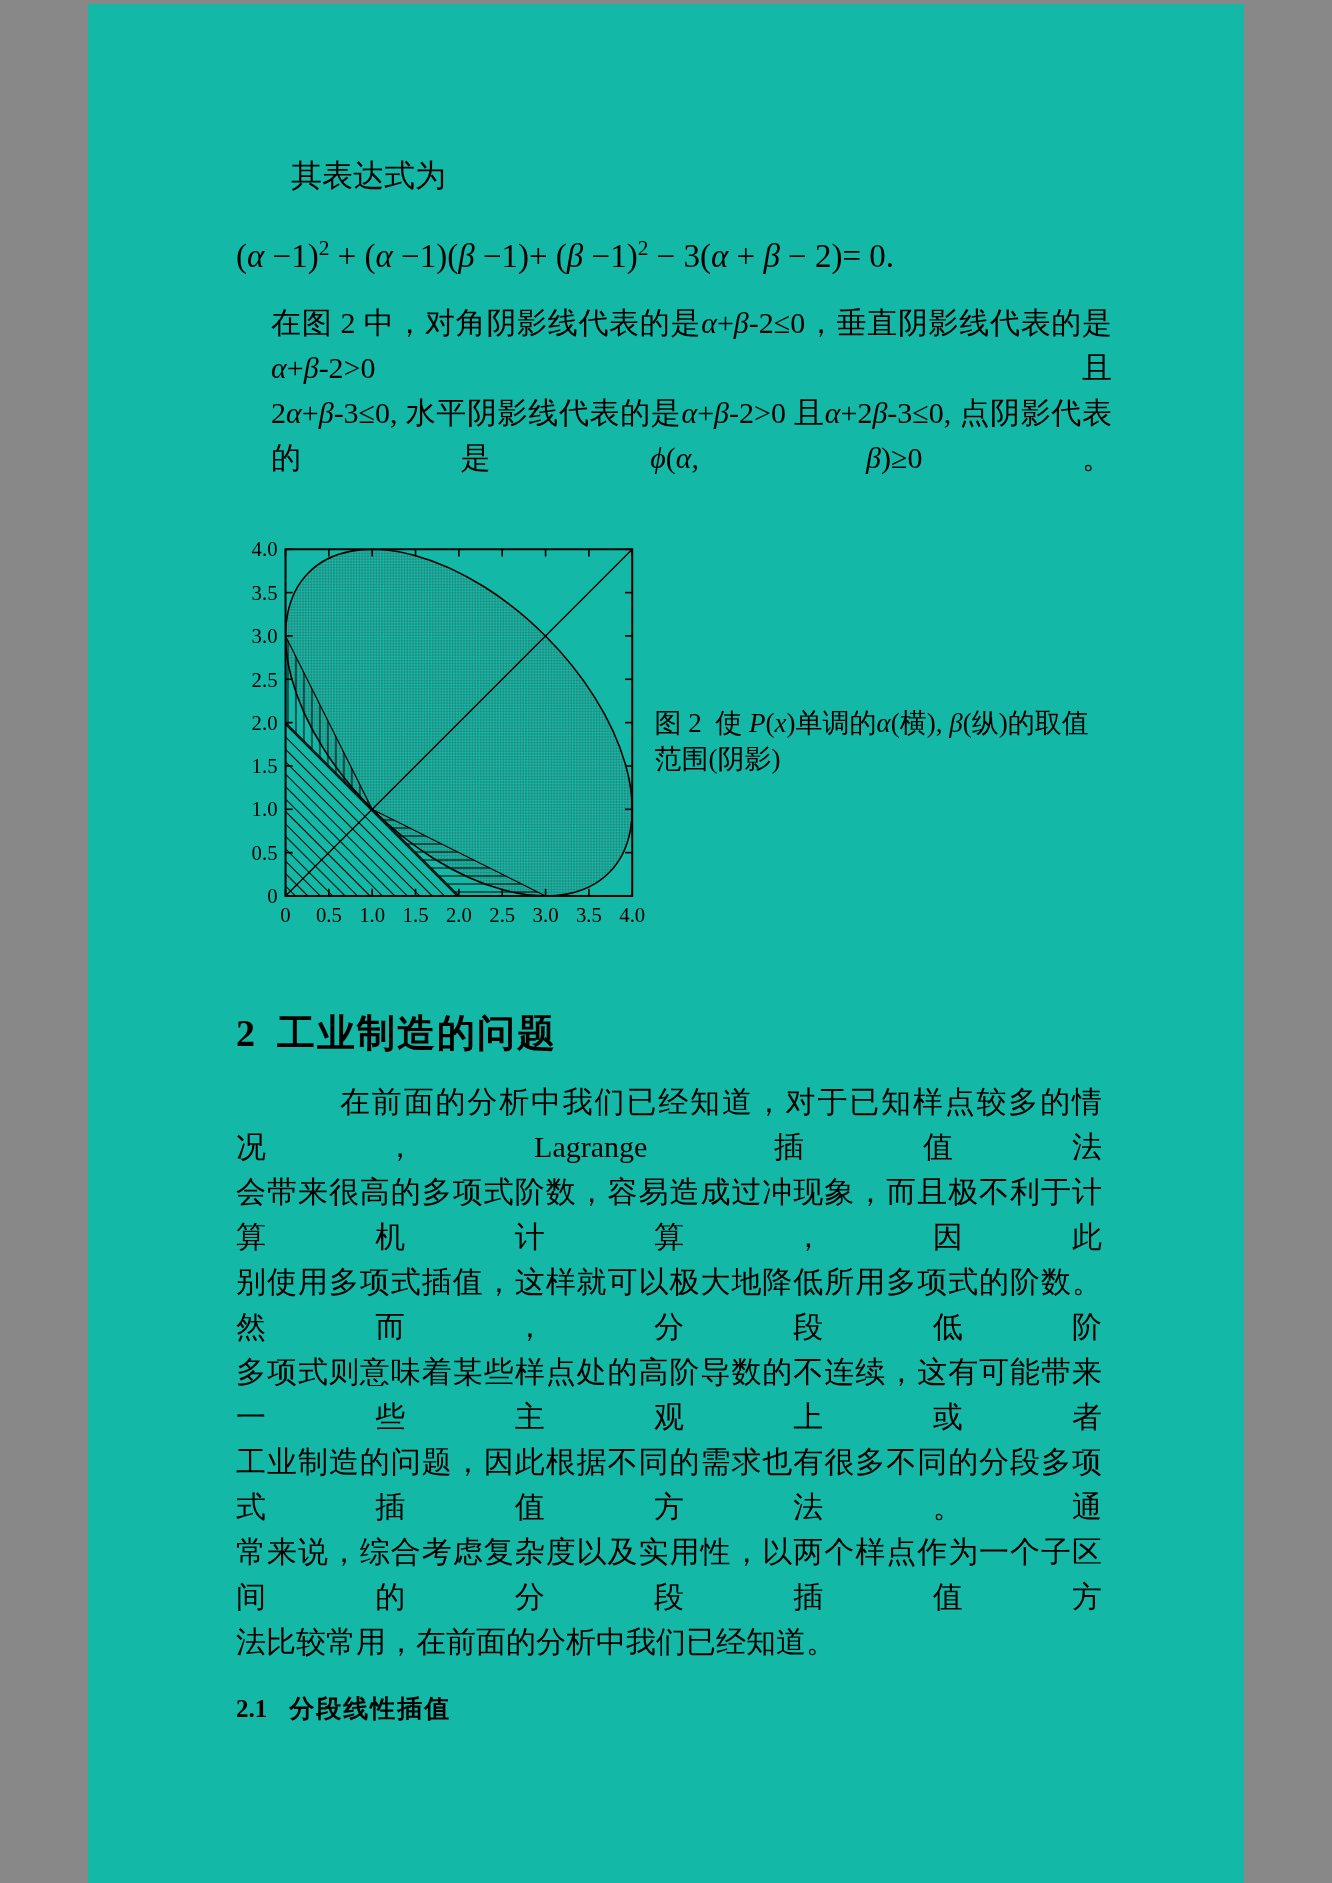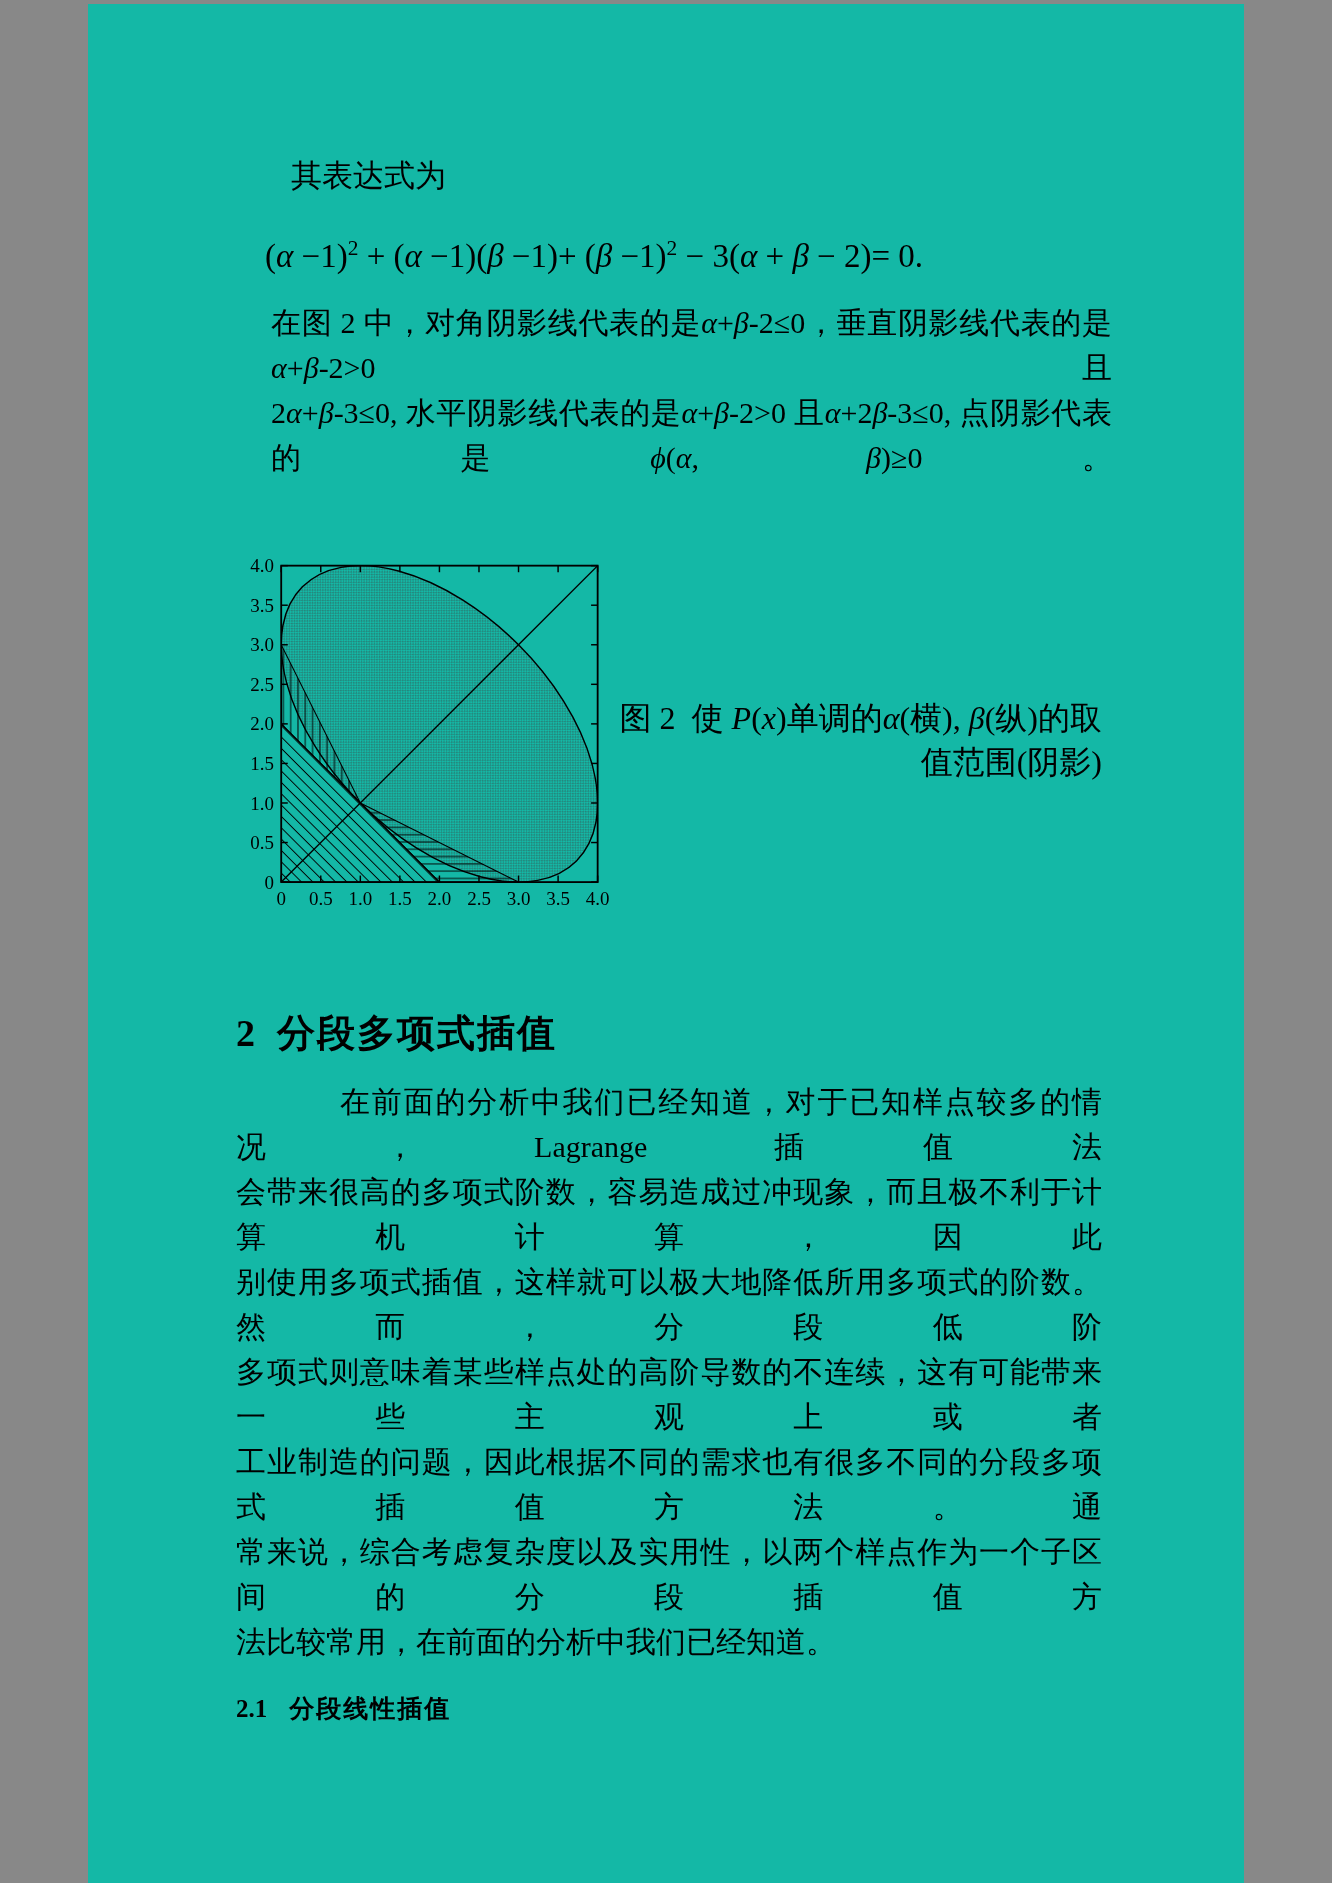--- a/index.html
+++ b/index.html
@@ -2,30 +2,30 @@
 <html lang="zh"><head>
 <meta charset="utf-8">
 <style>
   html,body{margin:0;padding:0;background:#888;}
   .page{
     width:1156px;height:1883px;background:#14b8a6;margin:4px auto;position:relative;
     font-family:"Liberation Serif","DejaVu Serif",serif;color:#000;overflow:hidden;
   }
   .content{padding:152px 142px 0 148px;}
   .intro{font-size:31px;line-height:40px;margin:0 0 0 55px;}
-  .formula-row{text-align:center;font-size:33px;line-height:52px;margin:26px 150px 18px 0;}
+  .formula-row{text-align:left;font-size:33px;line-height:52px;margin:26px 150px 18px 0;}
   .formula-row i{font-family:"Liberation Serif",serif;}
   sup{font-size:65%;}
   .para{margin:0;}
   .bline{font-size:30px;line-height:45px;white-space:normal;}
   .j{text-align:justify;text-align-last:justify;}
   .ind{text-indent:104px;}
   .para1{margin-left:35px;margin-right:-10px;}
   .figure-wrap{display:flex;flex-direction:row;align-items:center;margin-top:16px;}
-  .figcaption{font-size:32px;margin-top:8px;text-align:right;}
+  .figcaption{font-size:27px;margin-top:8px;text-align:left;}
   .h2{font-size:38px;font-weight:bold;margin:30px 0 20px 0;}
   .h3{font-size:25px;font-weight:bold;margin:28px 0 16px 0;}
   .hnum{font-family:"Liberation Serif",serif;margin-right:22px;}
   .htitle{font-family:"Liberation Sans","DejaVu Sans",sans-serif;letter-spacing:2px;}
   svg text{font-family:"Liberation Serif","DejaVu Serif",serif;fill:#000;}
 </style>
 </head>
 <body>
 
 <div class="page">
@@ -131,21 +131,21 @@
           <text x="333.3" y="472">2.5</text>
           <text x="387.5" y="472">3.0</text>
           <text x="441.8" y="472">3.5</text>
           <text x="496" y="472">4.0</text>
         </g>
       </svg>
       <div class="figcaption">图 2&nbsp;&nbsp;使 <i>P</i>(<i>x</i>)单调的<i>α</i>(横), <i>β</i>(纵)的取值范围(阴影)</div>
     </div>
 
     <div class="h2">
-      <span class="hnum">2</span><span class="htitle">分段多项式插值</span>
+      <span class="hnum">2</span><span class="htitle">工业制造的问题</span>
     </div>
 
     <div class="para">
       <div class="bline j ind">在前面的分析中我们已经知道，对于已知样点较多的情况，Lagrange 插值法</div>
       <div class="bline j">会带来很高的多项式阶数，容易造成过冲现象，而且极不利于计算机计算，因此</div>
       <div class="bline j">别使用多项式插值，这样就可以极大地降低所用多项式的阶数。然而，分段低阶</div>
       <div class="bline j">多项式则意味着某些样点处的高阶导数的不连续，这有可能带来一些主观上或者</div>
       <div class="bline j">工业制造的问题，因此根据不同的需求也有很多不同的分段多项式插值方法。通</div>
       <div class="bline j">常来说，综合考虑复杂度以及实用性，以两个样点作为一个子区间的分段插值方</div>
       <div class="bline">法比较常用，在前面的分析中我们已经知道。</div>

